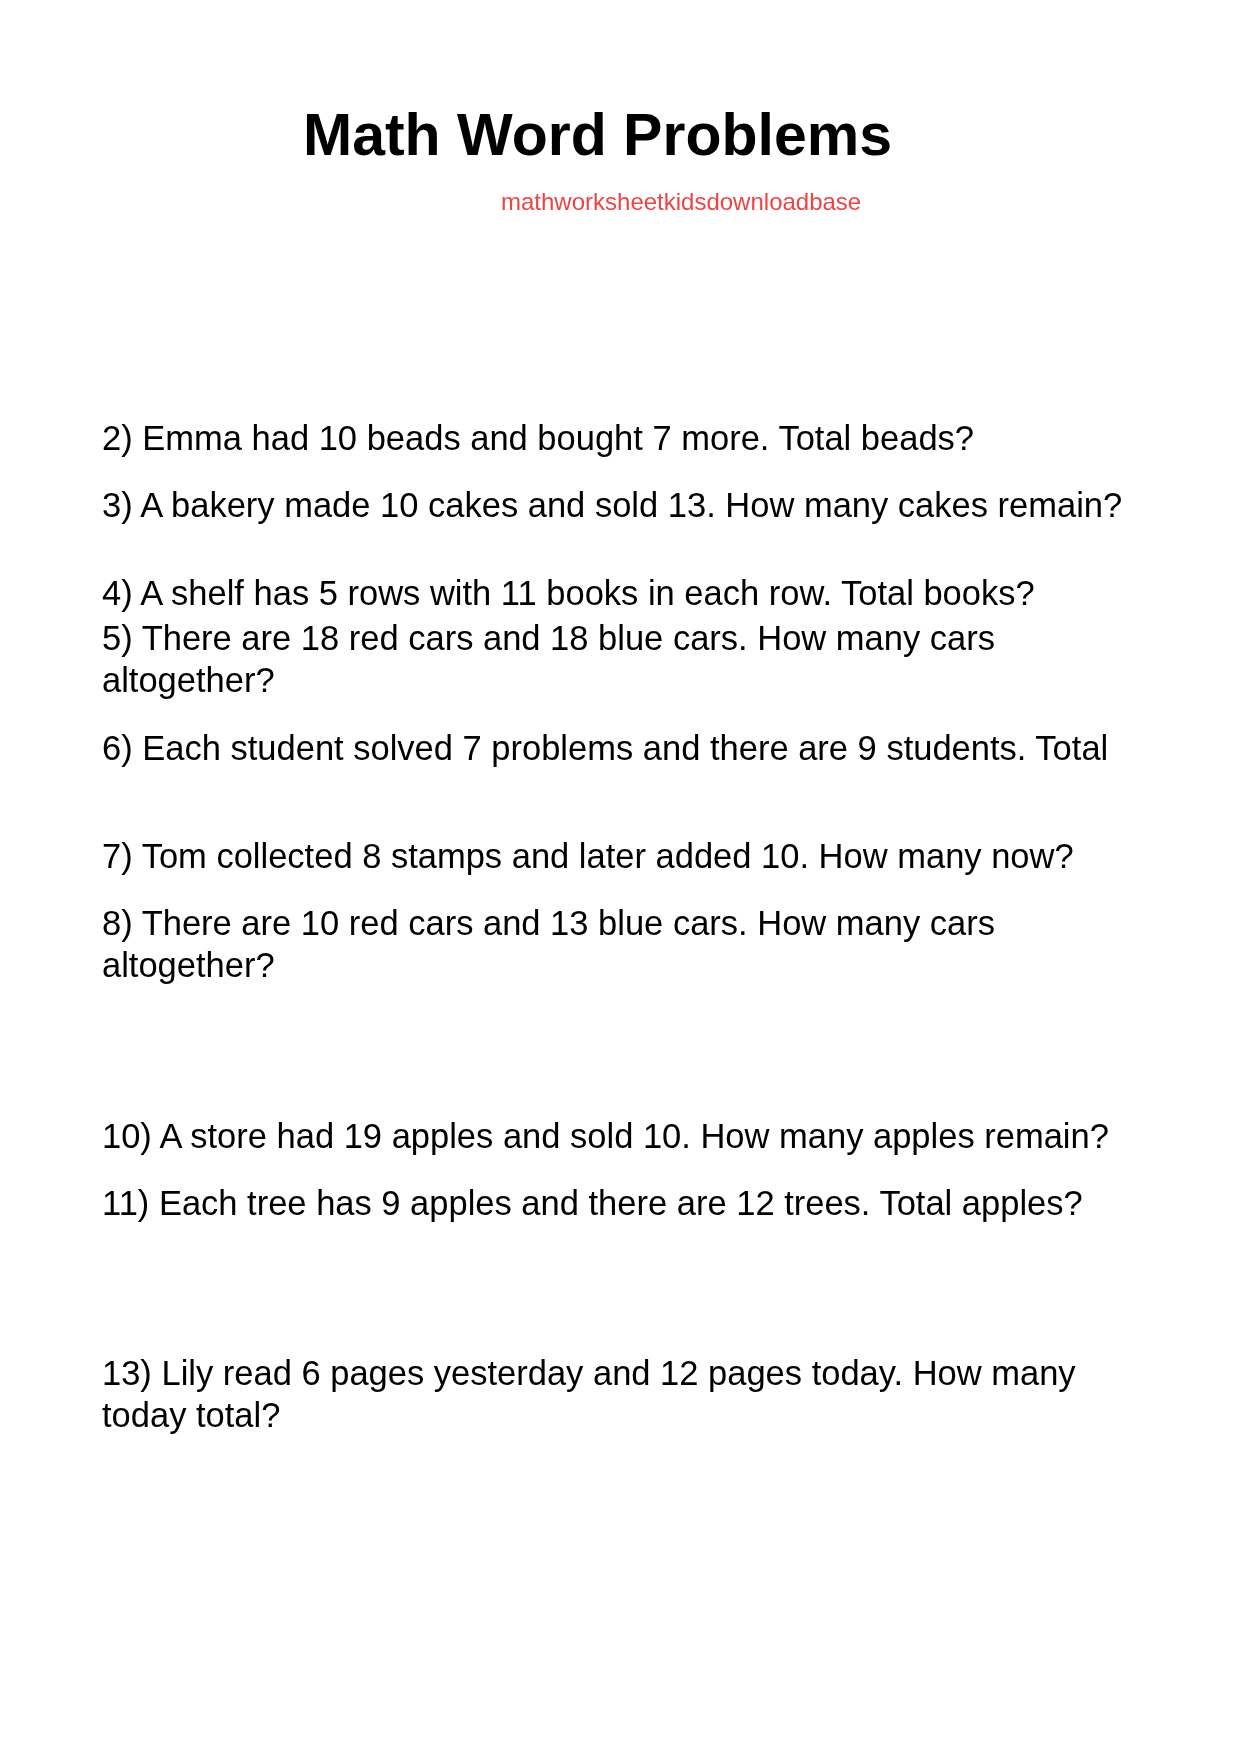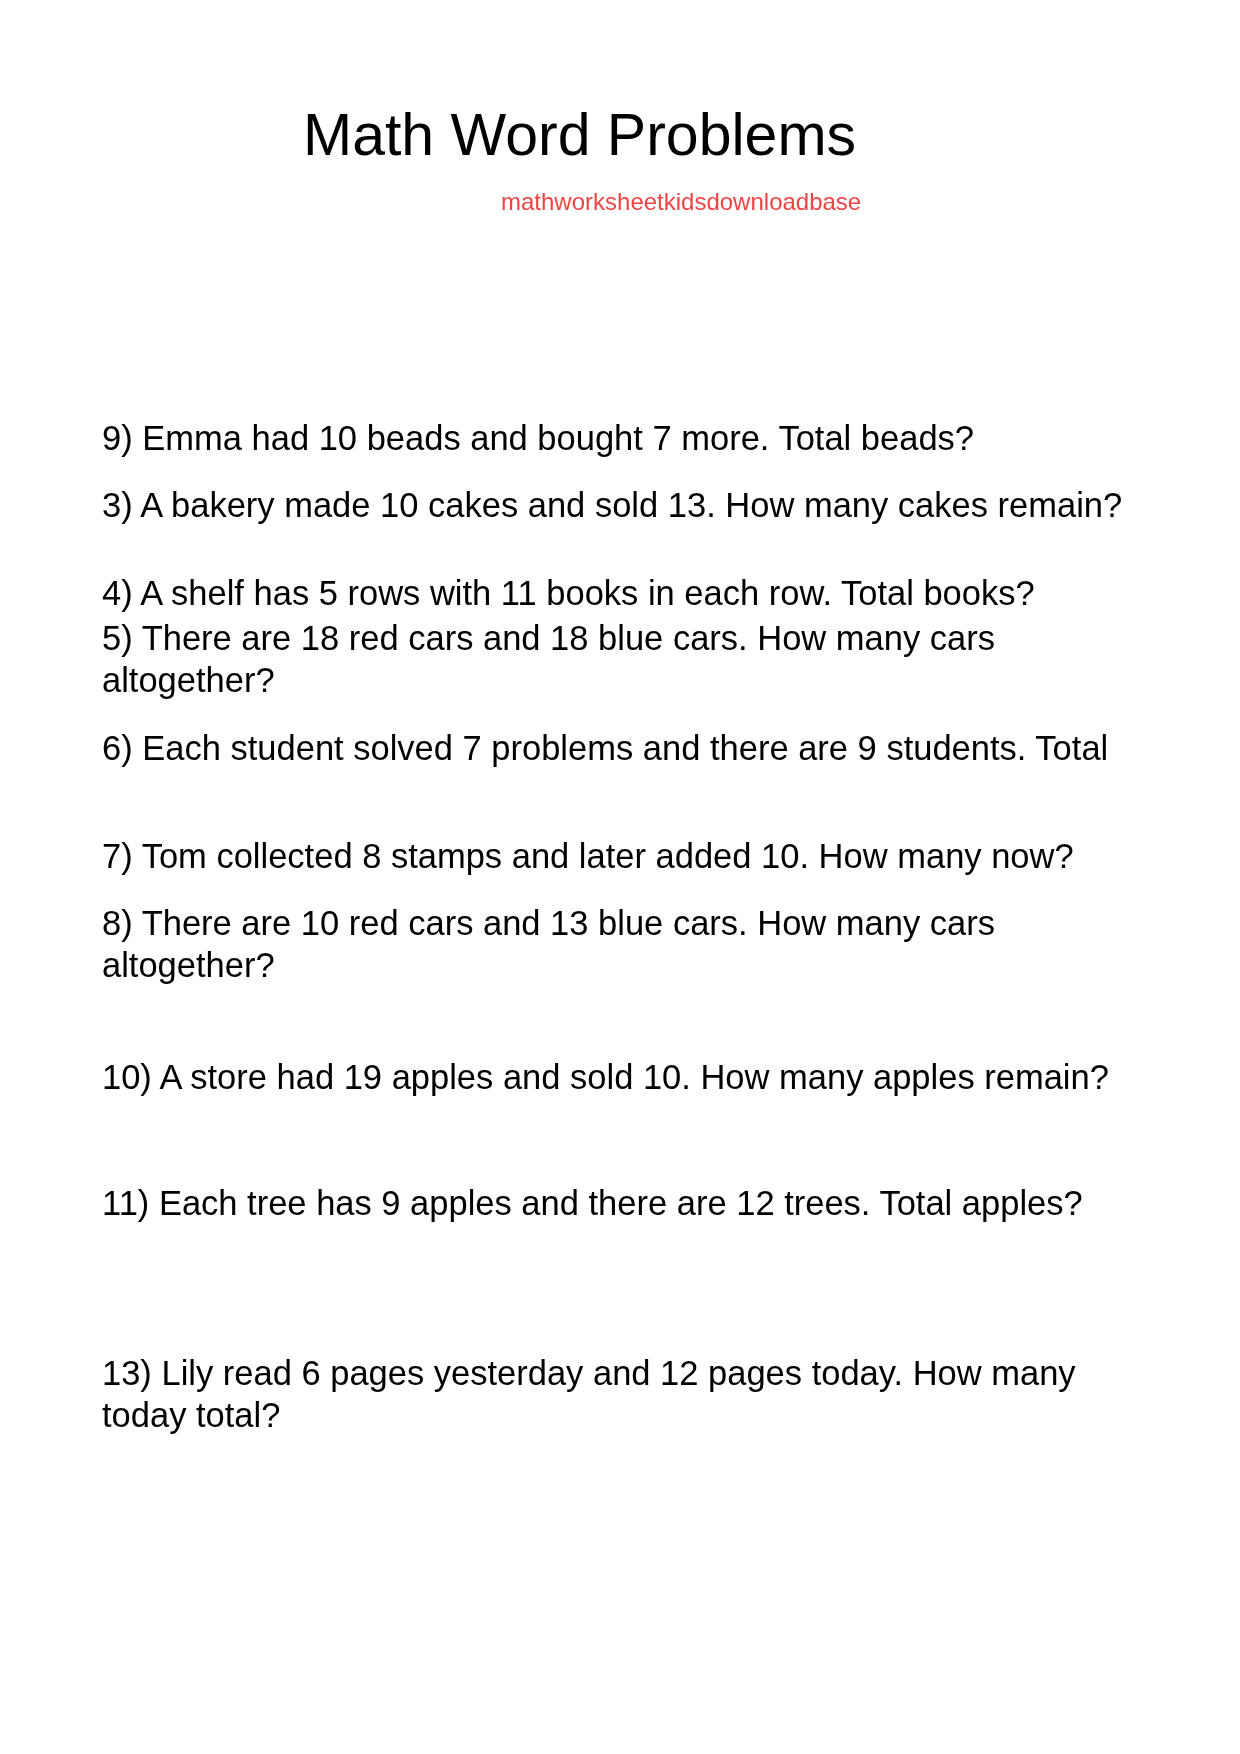--- a/index.html
+++ b/index.html
@@ -23,21 +23,21 @@
     background: #ffffff;
   }
   .title {
     position: absolute;
     left: 303px;
     top: 100px;
     font-size: 59px;
     line-height: 70px;
     white-space: nowrap;
     margin: 0;
-    font-weight: normal;
+    font-weight: bold;
   }
   .subtitle {
     position: absolute;
     left: 501px;
     top: 183px;
     font-size: 24px;
     line-height: 38px;
     color: #ef4444;
     white-space: nowrap;
   }
@@ -53,21 +53,21 @@
   }
 </style>
 </head>
 <body>
 
 <div class="page">
   <h1 class="title">Math Word Problems</h1>
   <div class="subtitle">mathworksheetkidsdownloadbase</div>
 
   <div class="problem" style="top:417px">
-    <span class="line">9) Emma had 10 beads and bought 7 more. Total beads?</span>
+    <span class="line">2) Emma had 10 beads and bought 7 more. Total beads?</span>
   </div>
   <div class="problem" style="top:484px">
     <span class="line">3) A bakery made 10 cakes and sold 13. How many cakes remain?</span>
   </div>
   <div class="problem" style="top:572px">
     <span class="line">4) A shelf has 5 rows with 11 books in each row. Total books?</span>
   </div>
   <div class="problem" style="top:617px">
     <span class="line">5) There are 18 red cars and 18 blue cars. How many cars</span>
     <span class="line">altogether?</span>
@@ -75,21 +75,21 @@
   <div class="problem" style="top:727px">
     <span class="line">6) Each student solved 7 problems and there are 9 students. Total</span>
   </div>
   <div class="problem" style="top:835px">
     <span class="line">7) Tom collected 8 stamps and later added 10. How many now?</span>
   </div>
   <div class="problem" style="top:902px">
     <span class="line">8) There are 10 red cars and 13 blue cars. How many cars</span>
     <span class="line">altogether?</span>
   </div>
-  <div class="problem" style="top:1056px">
+  <div class="problem" style="top:1115px">
     <span class="line">10) A store had 19 apples and sold 10. How many apples remain?</span>
   </div>
   <div class="problem" style="top:1182px">
     <span class="line">11) Each tree has 9 apples and there are 12 trees. Total apples?</span>
   </div>
   <div class="problem" style="top:1352px">
     <span class="line">13) Lily read 6 pages yesterday and 12 pages today. How many</span>
     <span class="line">today total?</span>
   </div>
 </div>

